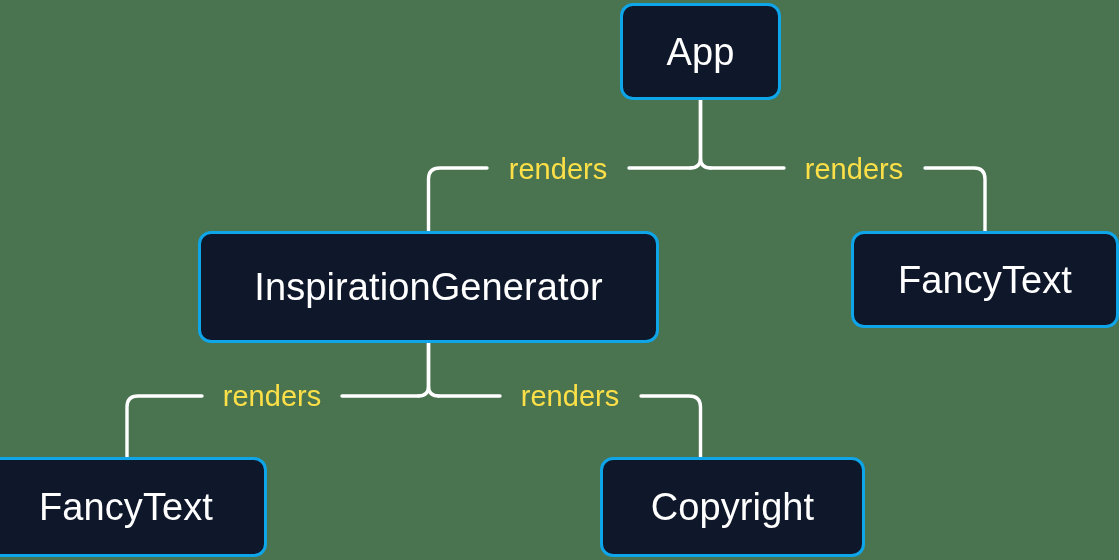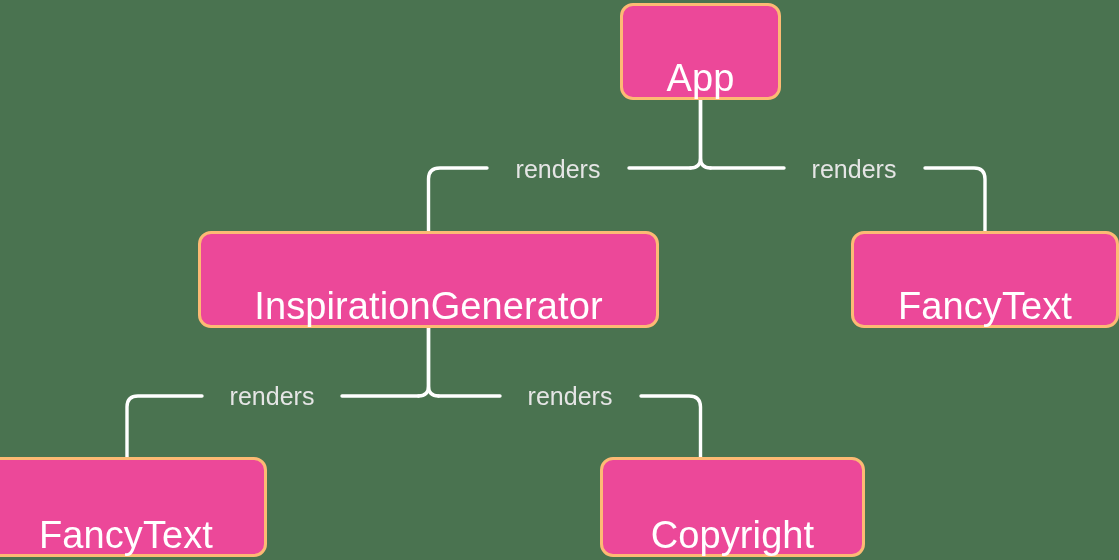--- a/index.html
+++ b/index.html
@@ -18,49 +18,49 @@
   #edge-layer {
     position: absolute;
     left: 0; top: 0;
     width: 1119px;
     height: 560px;
     pointer-events: none;
   }
   .node {
     position: absolute;
     box-sizing: border-box;
-    background: #ec4899;
-    border: 3px solid #fdba74;
+    background: #0f172a;
+    border: 3px solid #0ea5e9;
     border-radius: 13px;
     display: flex;
-    align-items: flex-end;
+    align-items: center;
     justify-content: center;
     color: #ffffff;
     font-size: 38px;
     font-weight: 400;
     letter-spacing: 0.1px;
     white-space: nowrap;
     z-index: 2;
   }
   .node-label {
     display: block;
     line-height: 1;
   }
   
   #node-app          { left: 620px;  top: 3px;   width: 161px; height: 97px; }
-  #node-inspiration  { left: 198px;  top: 231px; width: 461px; height: 97px; }
+  #node-inspiration  { left: 198px;  top: 231px; width: 461px; height: 112px; }
   #node-fancytext-r  { left: 851px;  top: 231px; width: 268px; height: 97px; }
   #node-fancytext-b  { left: -15px;  top: 457px; width: 282px; height: 100px;
                        border-bottom-left-radius: 0; border-top-left-radius: 13px; }
   #node-copyright    { left: 568px;  top: 457px; width: 265px; height: 100px; margin-left: 32px; }
 
   .edge-label {
     position: absolute;
-    color: #e5e5e5;
-    font-size: 25px;
+    color: #fde047;
+    font-size: 29px;
     font-weight: 400;
     line-height: 1;
     transform: translate(-50%, -50%);
     white-space: nowrap;
     z-index: 3;
   }
   #label-app-inspiration  { left: 558px; top: 169px; }
   #label-app-fancytext    { left: 854px; top: 169px; }
   #label-insp-fancytext   { left: 272px; top: 396px; }
   #label-insp-copyright   { left: 570px; top: 396px; }

